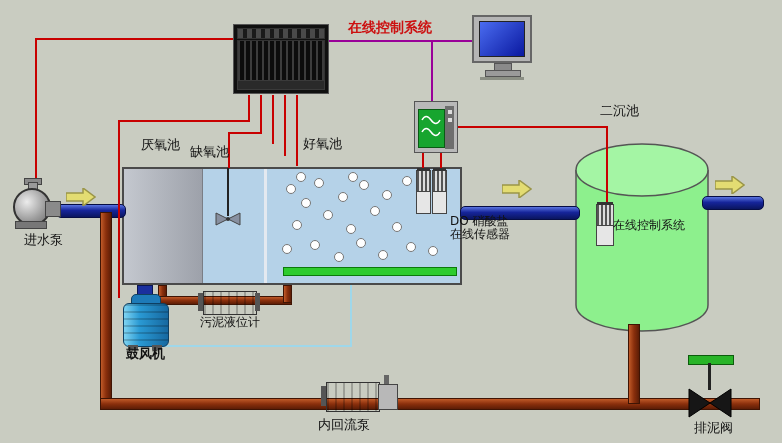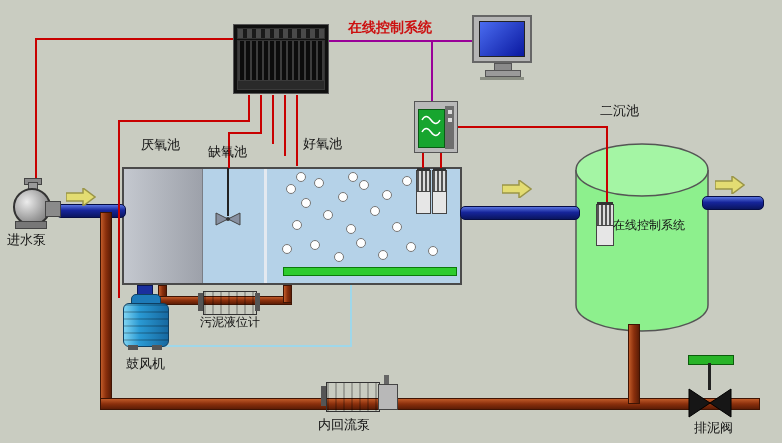--- a/index.html
+++ b/index.html
@@ -185,23 +185,27 @@
   </svg>
   <svg class="abs" style="left:502px;top:180px;" width="30" height="18">
     <polygon points="0,5 17,5 17,0 29,9 17,18 17,13 0,13" fill="#e3dc72" stroke="#9a9548" stroke-width="1.5"></polygon>
   </svg>
   <svg class="abs" style="left:715px;top:176px;" width="30" height="18">
     <polygon points="0,5 17,5 17,0 29,9 17,18 17,13 0,13" fill="#e3dc72" stroke="#9a9548" stroke-width="1.5"></polygon>
   </svg>
 
   <div class="sys-lbl" style="left:348px;top:19px;">在线控制系统</div>
   <div class="lbl" style="left:141px;top:138px;">厌氧池</div>
-  <div class="lbl" style="left:208px;top:145px;">缺氧池</div>
+  <div class="lbl" style="left:190px;top:145px;">缺氧池</div>
   <div class="lbl" style="left:303px;top:137px;">好氧池</div>
   <div class="lbl" style="left:600px;top:104px;">二沉池</div>
-  <div class="lbl" style="left:7px;top:233px;">进水泵</div>
-  <div class="lbl" style="left:126px;top:357px;">鼓风机</div>
+  <div class="lbl" style="left:24px;top:233px;">进水泵</div>
+  <div class="lbl" style="left:126px;top:347px;font-weight:bold;">鼓风机</div>
   <div class="lbl lbl-sm" style="left:200px;top:316px;">污泥液位计</div>
+  <div class="lbl lbl-sm" style="left:450px;top:215px;">
+    <span style="display:block;">DO 硝酸盐</span>
+    <span style="display:block;">在线传感器</span>
+  </div>
   <div class="lbl lbl-sm" style="left:613px;top:219px;">在线控制系统</div>
   <div class="lbl" style="left:318px;top:418px;">内回流泵</div>
   <div class="lbl" style="left:694px;top:421px;">排泥阀</div>
 
 </div>
 
 </body></html>

